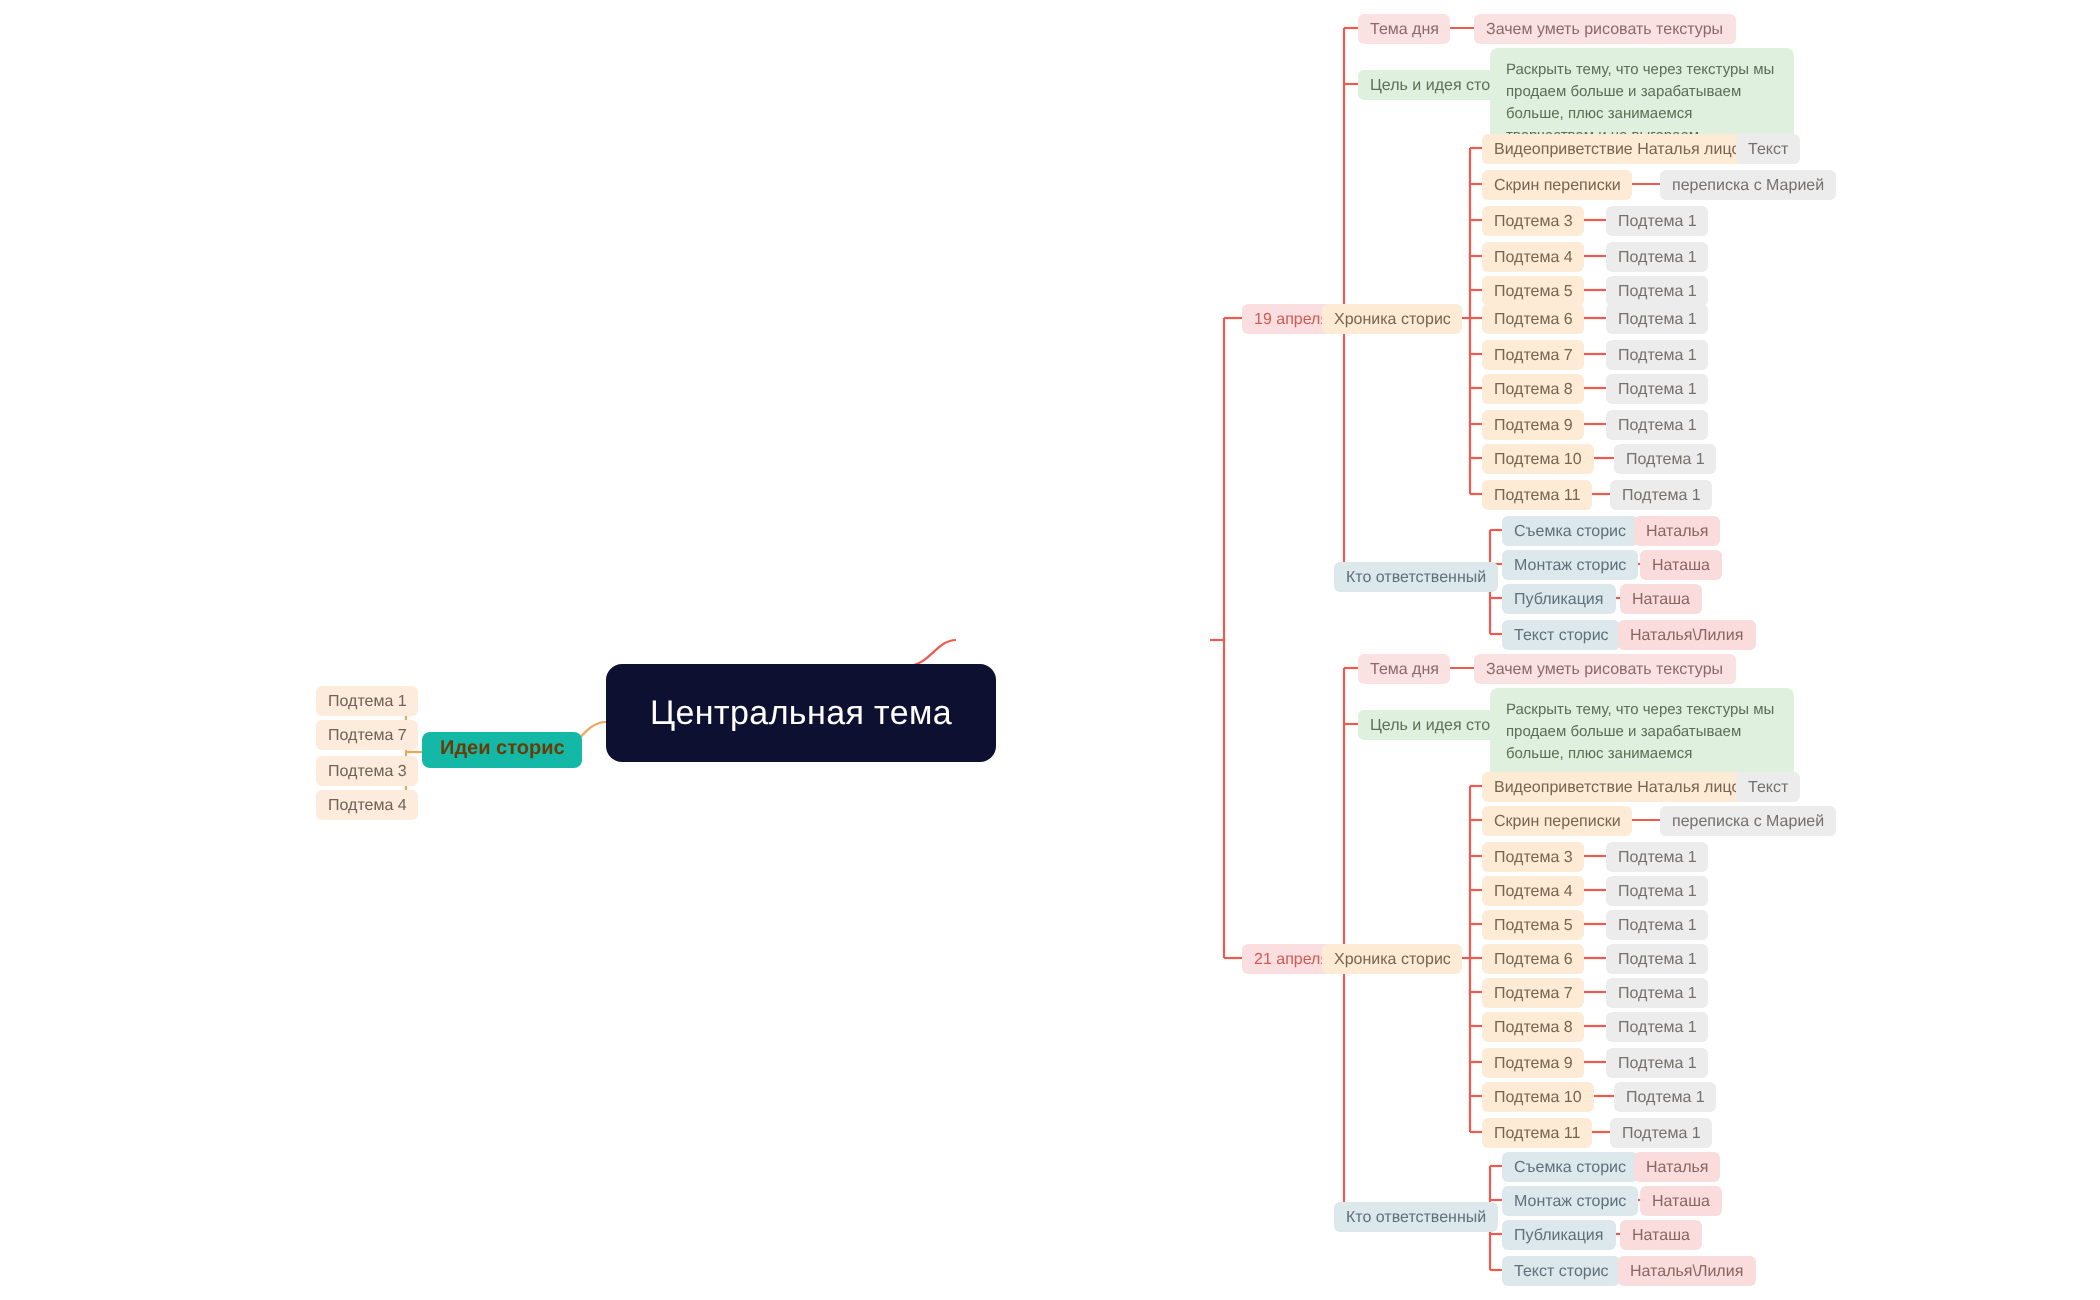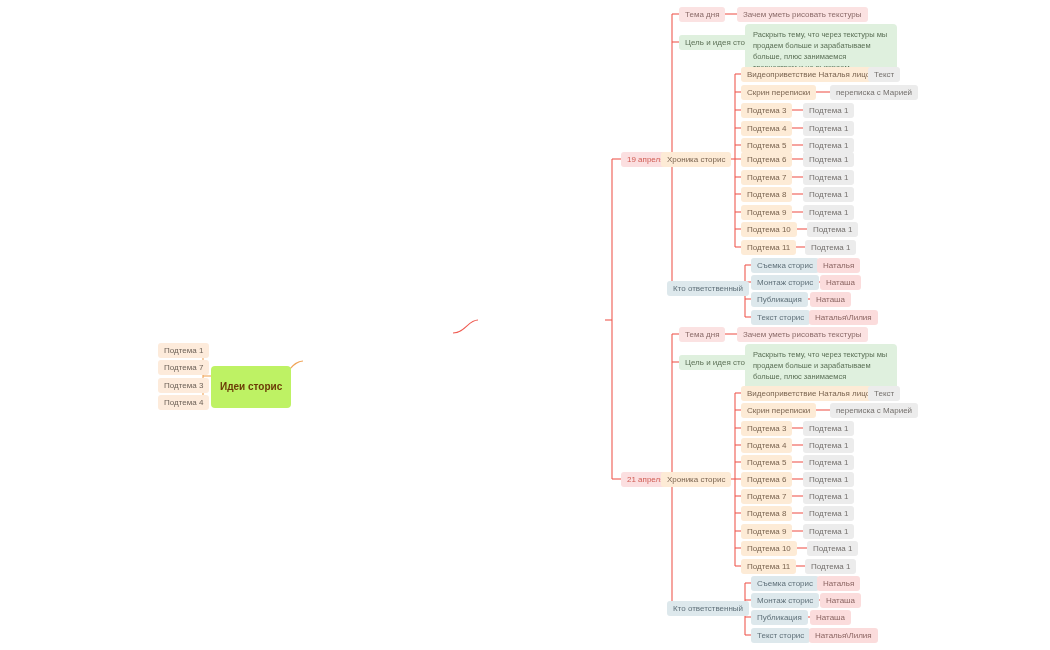--- a/index.html
+++ b/index.html
@@ -20,22 +20,22 @@
     font-size:17px;line-height:1;padding:16px 22px;
     letter-spacing:.2px;
   }
   
   .n-main-red{
     background:#f4483c;color:#ffffff;border-radius:3px;
     font-size:9.5px;line-height:1;padding:5px 8px;font-weight:bold;
   }
   
   .n-orange-main{
-    background:#bef264;color:#6b3b06;border-radius:4px;
-    font-size:10px;line-height:1;padding:16px 9px;font-weight:bold;
+    background:#14b8a6;color:#6b3b06;border-radius:4px;
+    font-size:10px;line-height:1;padding:4px 9px;font-weight:bold;
   }
   
   .n-peach{
     background:#fdebdb;color:#6d6258;border-radius:3px;
     font-size:8px;line-height:1;padding:3.5px 6px;
   }
   
   .n-pink-date{
     background:#fbdfe0;color:#d05a52;border-radius:3px;
     font-size:8px;line-height:1;padding:3.5px 6px;
@@ -194,20 +194,21 @@
       <path d="M303 361 C 292 361, 288 376, 279 376"></path>
       <path d="M211 376 L 203 376"></path>
       <path d="M203 350 L 203 402"></path>
       <path d="M203 350 L 196 350"></path>
       <path d="M203 367 L 196 367"></path>
       <path d="M203 385 L 196 385"></path>
       <path d="M203 402 L 196 402"></path>
     </g>
   </svg>
 
+  <div class="node n-central" style="left:303px;top:332px;">Центральная тема</div>
 
   <div class="node n-orange-main" style="left:211px;top:366px;">Идеи сторис</div>
 
   <div class="node n-peach" style="left:158px;top:343px;">Подтема 1</div>
   <div class="node n-peach" style="left:158px;top:360px;">Подтема 7</div>
   <div class="node n-peach" style="left:158px;top:378px;">Подтема 3</div>
   <div class="node n-peach" style="left:158px;top:395px;">Подтема 4</div>
 
 
   <div class="node n-pink-date" style="left:621px;top:152px;">19 апреля</div>

